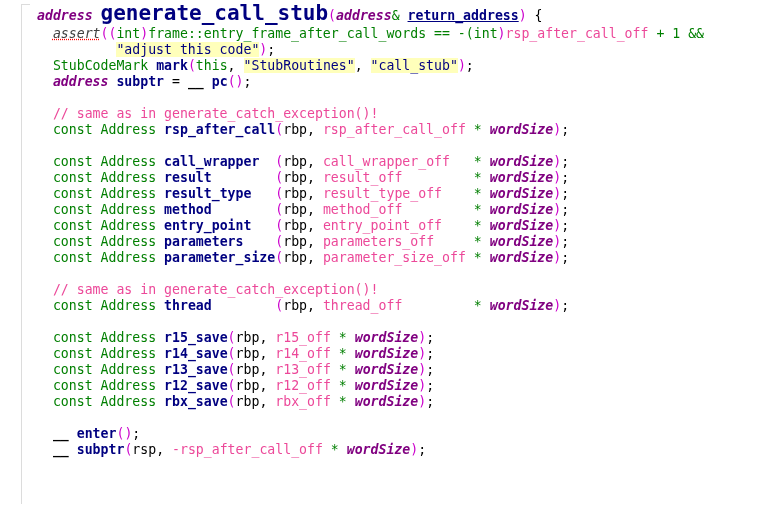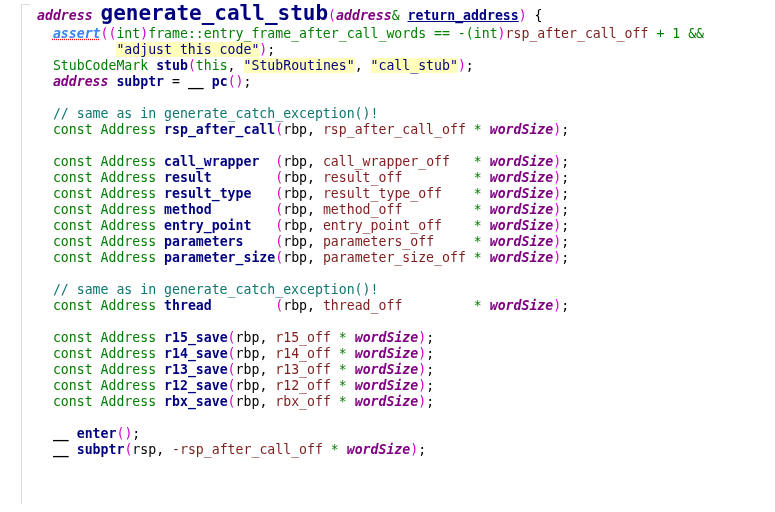--- a/index.html
+++ b/index.html
@@ -73,27 +73,27 @@
   }
 
   
   .kw        { color: #007f00; }                 
   .type-em   { color: #800080; font-style: italic; font-weight: bold; }  
   .ident     { color: #000080; font-weight: bold; }                      
   .ident-u   { color: #000080; font-weight: bold; text-decoration: underline; }
   .plain     { color: #000000; }                 
   .paren     { color: #cc00cc; }                 
   .punct     { color: #000000; }                 
-  .offset    { color: #7f1d1d; }                 
+  .offset    { color: #ec4899; }                 
   .op        { color: #007f00; }                 
-  .comment   { color: #0f766e; }                 
+  .comment   { color: #ec4899; }                 
   .str       { color: #000080; background: #ffffbb; }   
   .assertkw  {
-    color: #3b82f6;
-    font-weight: bold;
+    color: #404040;
+    font-weight: normal;
     font-style: italic;
     text-decoration: underline;
     text-decoration-style: dotted;
     text-decoration-color: #ff0000;
   }
   .macro { color: #000000; font-weight: bold; text-align: right; }  
 </style>
 </head>
 <body>
 
@@ -104,21 +104,21 @@
 
   <div id="listing">
 
     <div class="line signature"><span class="type-em">address</span><span class="plain"> </span><span class="fnname">generate_call_stub</span><span class="paren">(</span><span class="type-em">address</span><span class="kw">&amp;</span><span class="plain"> </span><span class="ident-u">return_address</span><span class="paren">)</span><span class="plain"> </span><span class="plain">{</span></div>
 
     <div class="line"><span class="plain">  </span><span class="assertkw">assert</span><span class="paren">((</span><span class="kw">int</span><span class="paren">)</span><span class="kw">frame::entry_frame_after_call_words</span><span class="op"> == </span><span class="op">-(</span><span class="kw">int</span><span class="paren">)</span><span class="offset">rsp_after_call_off</span><span class="op"> + </span><span class="op">1</span><span class="op"> &amp;&amp;</span></div>
 
 
     <div class="line"><span class="plain">          </span><span class="str">"adjust this code"</span><span class="paren">)</span><span class="punct">;</span></div>
 
-    <div class="line"><span class="plain">  </span><span class="kw">StubCodeMark</span><span class="plain"> </span><span class="ident">stub</span><span class="paren">(</span><span class="kw">this</span><span class="punct">, </span><span class="str">"StubRoutines"</span><span class="punct">, </span><span class="str">"call_stub"</span><span class="paren">)</span><span class="punct">;</span></div>
+    <div class="line"><span class="plain">  </span><span class="kw">StubCodeMark</span><span class="plain"> </span><span class="ident">mark</span><span class="paren">(</span><span class="kw">this</span><span class="punct">, </span><span class="str">"StubRoutines"</span><span class="punct">, </span><span class="str">"call_stub"</span><span class="paren">)</span><span class="punct">;</span></div>
 
     <div class="line"><span class="plain">  </span><span class="type-em">address</span><span class="plain"> </span><span class="ident">subptr</span><span class="plain"> = </span><span class="macro">__</span><span class="plain"> </span><span class="ident">pc</span><span class="paren">()</span><span class="punct">;</span></div>
 
     <div class="line blank"></div>
 
     <div class="line"><span class="plain">  </span><span class="comment">// same as in generate_catch_exception()!</span></div>
 
     <div class="line"><span class="plain">  </span><span class="kw">const</span><span class="plain"> </span><span class="kw">Address</span><span class="plain"> </span><span class="ident">rsp_after_call</span><span class="plain"></span><span class="paren">(</span><span class="plain">rbp</span><span class="punct">, </span><span class="offset">rsp_after_call_off</span><span class="plain"> </span><span class="op">*</span><span class="plain"> </span><span class="type-em">wordSize</span><span class="paren">)</span><span class="punct">;</span></div>
 
     <div class="line blank"></div>

